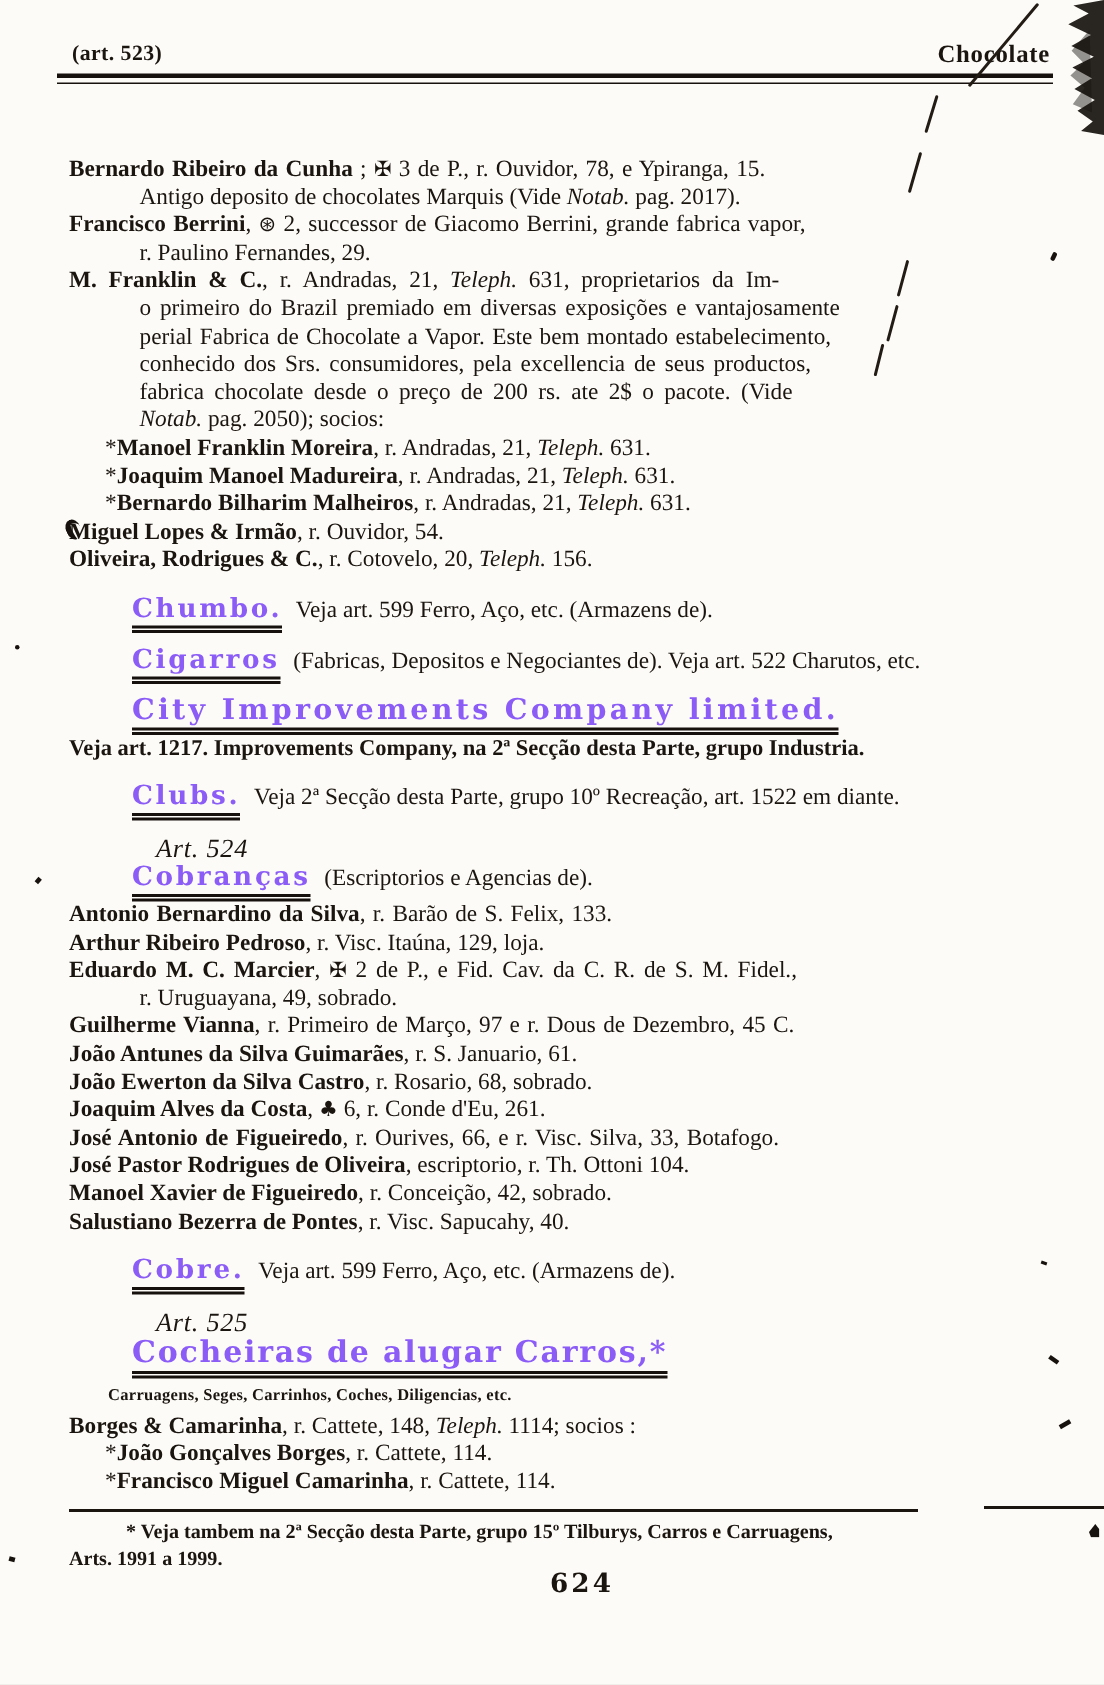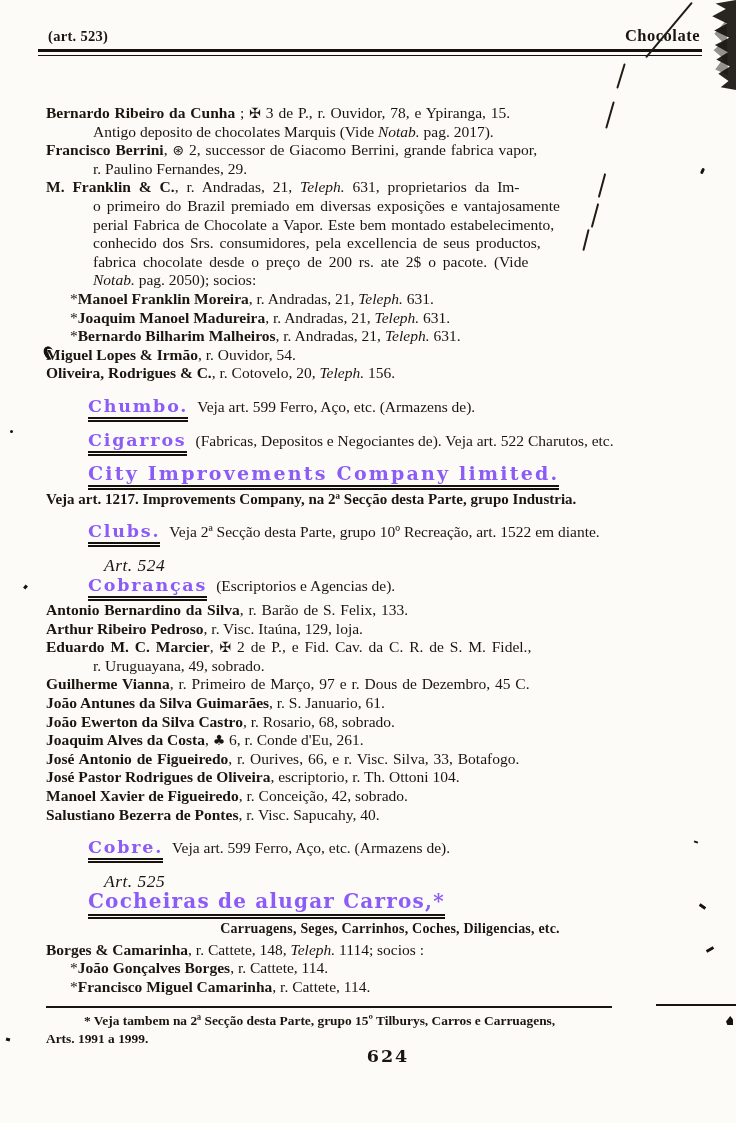--- a/index.html
+++ b/index.html
@@ -27,21 +27,21 @@
   .hblock { margin: 0 0 14px 42px; font-size: 15.5px; }
   .term { font-family: "DejaVu Serif", serif; font-weight: bold; font-size: 17.5px;
           letter-spacing: 1.8px; border-bottom: 5px double #16110c; padding-bottom: 1px; color: #8b5cf6; }
   .hblock.lg .term { font-size: 19px; letter-spacing: 2.2px; }
   .hblock.xl { margin-bottom: 2px; }
   .hblock.xl .term { font-size: 20px; letter-spacing: 1.2px; }
   .rest { margin-left: 9px; }
   .ref-below { margin: 5px 0 0 -42px; font-size: 15px; font-weight: bold; }
   .hblock.tight { margin-bottom: 5px; }
   .artlabel { margin: 2px 0 2px 58px; font-style: italic; font-size: 17.5px; letter-spacing: .5px; }
-  .hsub { margin: 7px 0 0 -16px; font-size: 14px; font-weight: bold; letter-spacing: .2px; text-align: center; }
+  .hsub { margin: 7px 0 0 -16px; font-size: 11px; font-weight: bold; letter-spacing: .2px; }
   
   .fn-rule-left  { position: absolute; left: 46px; top: 1006px; width: 566px; height: 2px; background: #1b150f; }
   .fn-rule-right { position: absolute; left: 656px; top: 1004px; width: 80px; height: 2px; background: #1b150f; }
   .footnote { position: absolute; left: 46px; right: 26px; top: 1012px; font-size: 13.4px; line-height: 17.5px; font-weight: bold; }
   .fn-line1 { padding-left: 38px; white-space: nowrap; }
   .page-number { position: absolute; top: 1046px; left: 0; width: 100%; text-align: center;
                  font-family: "DejaVu Serif", serif; font-weight: bold; font-size: 17.5px; letter-spacing: 2px; padding-left: 40px; }
   
   .artifact { position: absolute; background: #17120d; }
   .blob-tr { right: 0; top: 0; width: 34px; height: 90px; opacity: .92;

